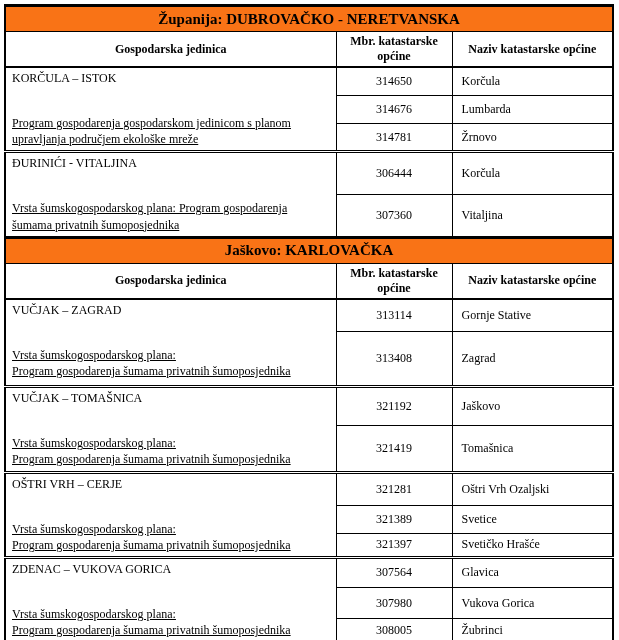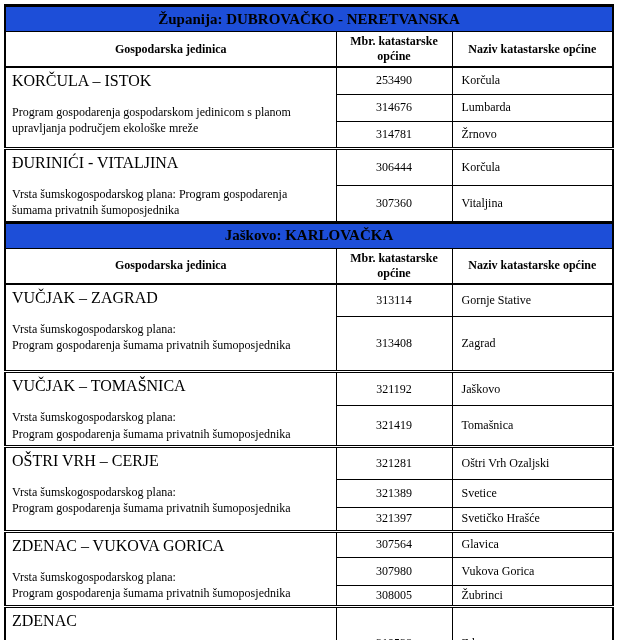--- a/index.html
+++ b/index.html
@@ -21,21 +21,21 @@
     table-layout: fixed;
     border: 2px solid #000;
   }
   td {
     border: 1px solid #000;
     padding: 0;
     overflow: hidden;
   }
   
   tr.county-row td {
-    background: #1d4ed8;
+    background: #f97316;
     border-top: 3px solid #000;
     border-bottom: 1px solid #000;
     text-align: center;
     font-weight: bold;
     font-size: 15px;
     height: 24px;
     vertical-align: middle;
   }
   
   tr.colhead-row td {
@@ -51,28 +51,29 @@
   
   tr.block-start td {
     border-top: 3px double #000;
   }
   td.unit {
     vertical-align: top;
     padding: 3px 8px 3px 6px;
     font-size: 12px;
   }
   .unit-title {
-    font-size: 16px;
+    font-size: 12px;
     line-height: 1.25;
   }
   .unit-desc {
-    margin-top: 13px;
+    margin-top: 29px;
     font-size: 12px;
     line-height: 1.35;
     white-space: pre-line;
+    text-decoration: underline;
   }
   td.code {
     text-align: center;
     vertical-align: middle;
     font-size: 12px;
   }
   td.name {
     text-align: left;
     vertical-align: middle;
     padding-left: 9px;
@@ -108,21 +109,21 @@
       <td>Gospodarska jedinica</td>
       <td>Mbr. katastarske općine</td>
       <td>Naziv katastarske općine</td>
     </tr>
 
     <tr class="h27">
       <td class="unit" rowspan="3">
         <div class="unit-title">KORČULA – ISTOK</div>
         <div class="unit-desc">Program gospodarenja gospodarskom jedinicom s planom upravljanja područjem ekološke mreže</div>
       </td>
-      <td class="code">253490</td>
+      <td class="code">314650</td>
       <td class="name">Korčula</td>
     </tr>
     <tr class="h27">
       <td class="code">314676</td>
       <td class="name">Lumbarda</td>
     </tr>
     <tr class="h27">
       <td class="code">314781</td>
       <td class="name">Žrnovo</td>
     </tr>

